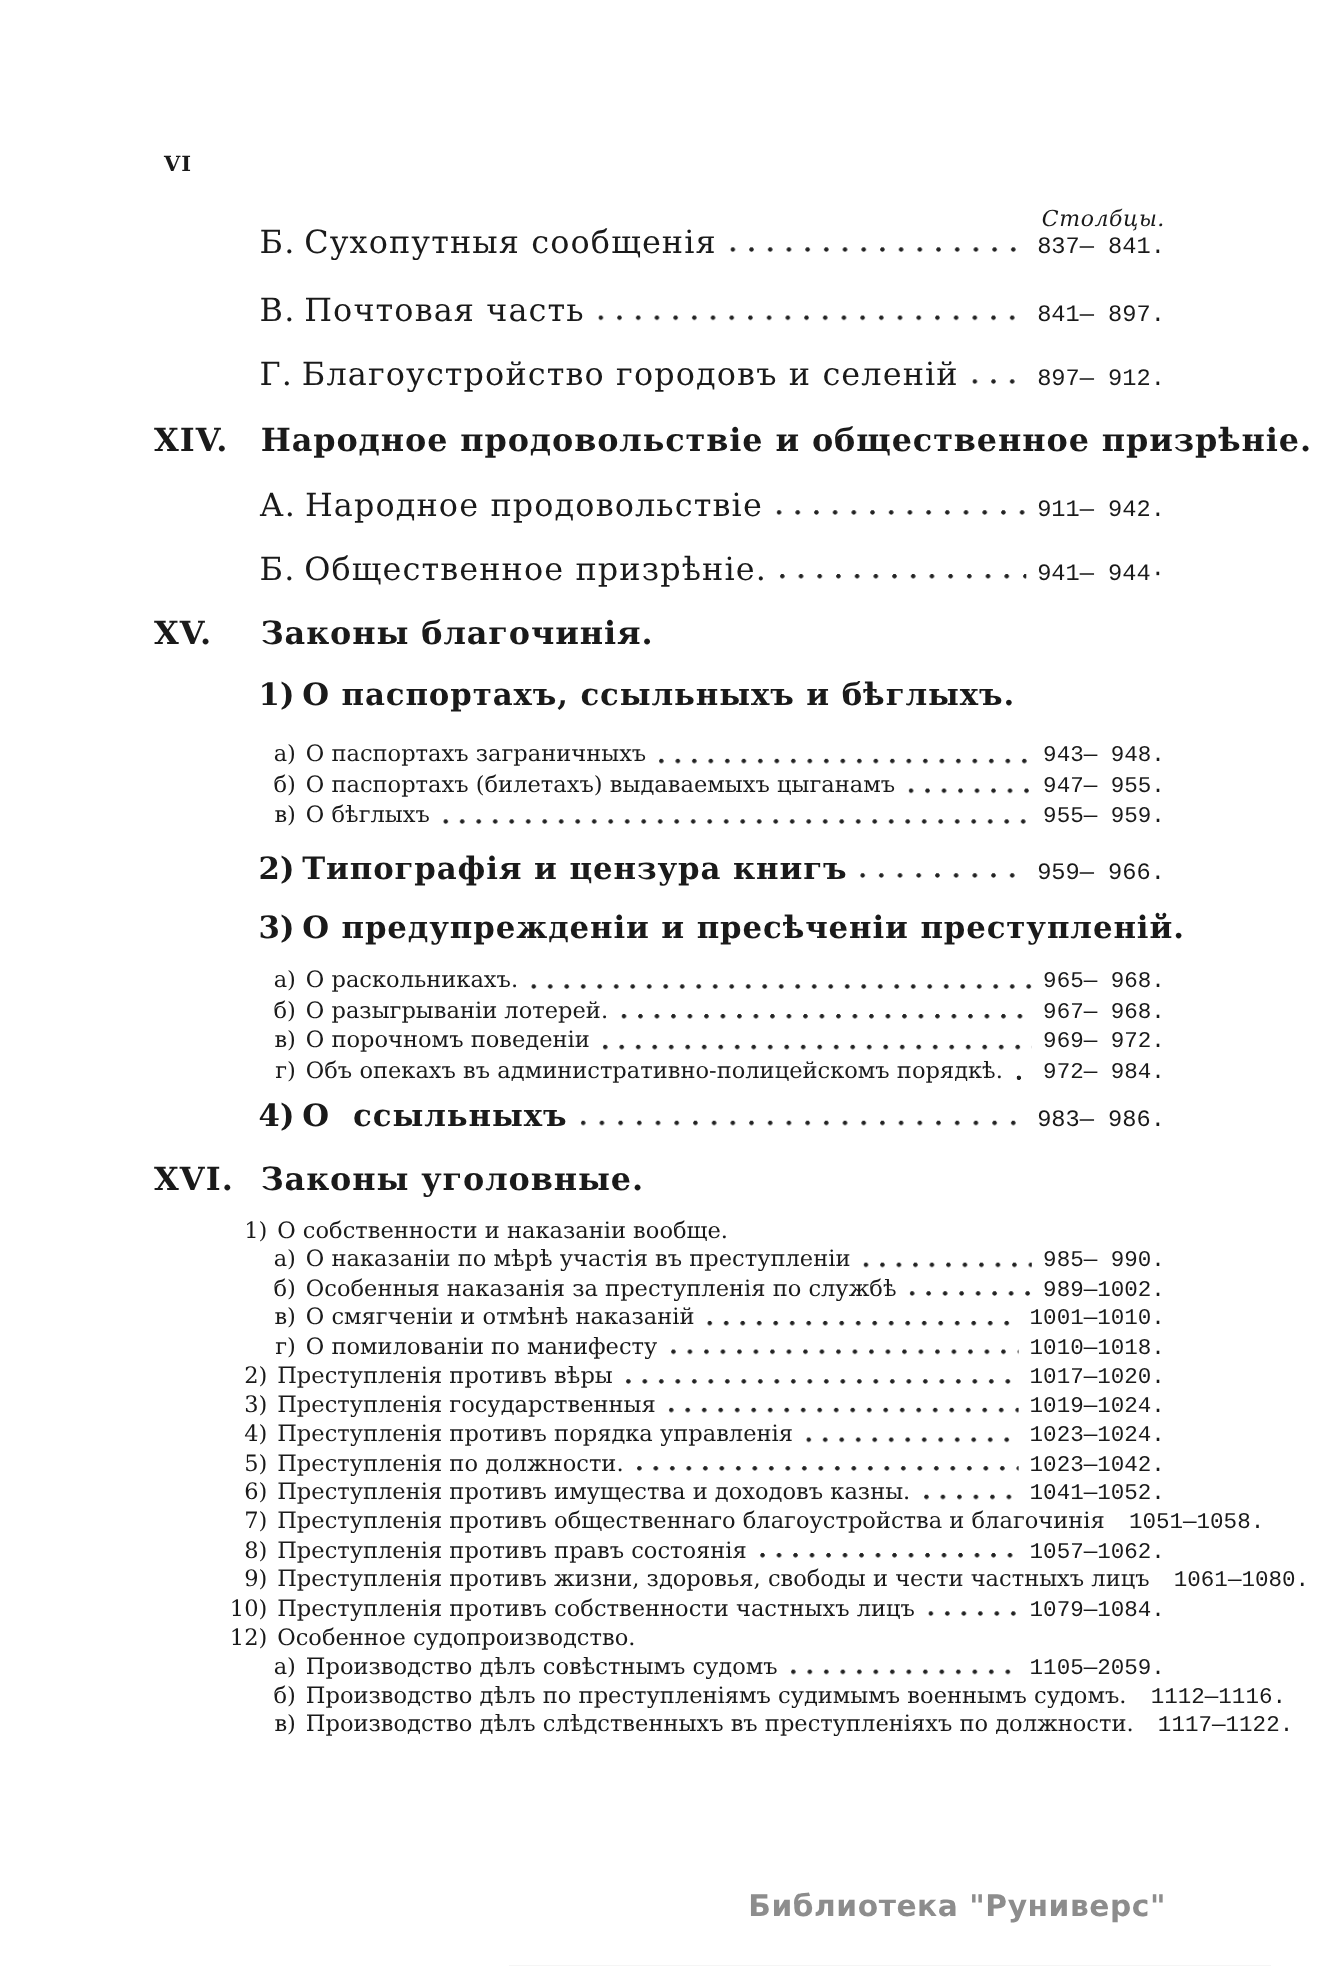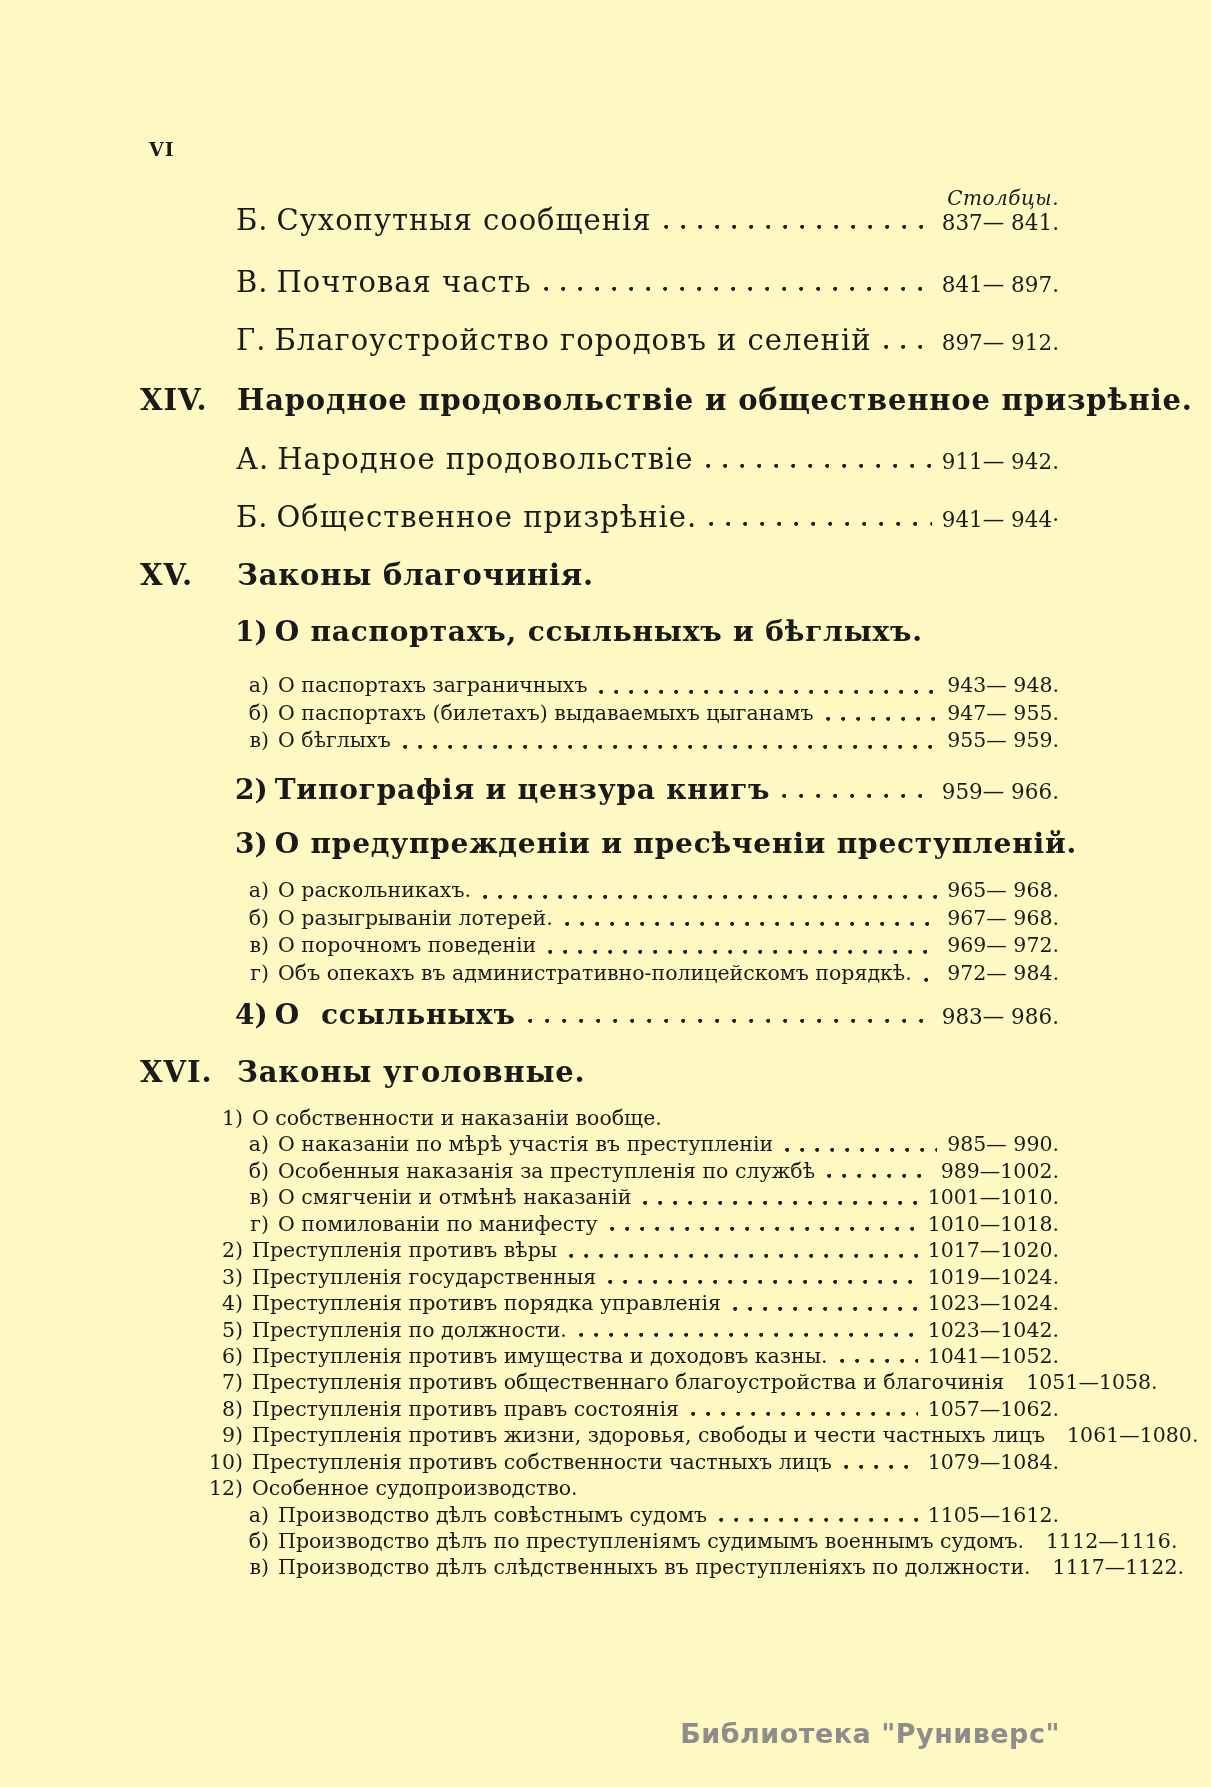--- a/index.html
+++ b/index.html
@@ -1,17 +1,17 @@
 <!DOCTYPE html>
 <html><head>
 <meta charset="utf-8">
 <style>
   html,body{margin:0;padding:0;background:#e8e8e8;}
   .page{
-    position:relative;width:1211px;height:1787px;background:#fef9c3;
+    position:relative;width:1211px;height:1787px;background:#ffffff;
     font-family:"DejaVu Serif","Liberation Serif",serif;color:#1a1a1a;
     overflow:hidden;margin:0 auto;
   }
   .folio{position:absolute;left:149px;top:138px;font-size:19px;font-weight:bold;letter-spacing:1px;}
   .colhead{position:absolute;right:152px;top:186px;font-size:20px;font-style:italic;letter-spacing:0.5px;}
   .block{position:absolute;left:0;width:1211px;box-sizing:border-box;}
   
   .letter{display:flex;align-items:baseline;padding-left:236px;padding-right:152px;font-size:29px;}
   .letter .lab{flex:none;margin-right:8px;letter-spacing:1px;}
   .letter .txt{flex:none;letter-spacing:1px;white-space:pre;}
@@ -32,21 +32,21 @@
   .trow.sub .lab{flex:0 0 72px;}
   .trow .txt{flex:none;white-space:pre;}
   
   .dots{
     flex:1 1 auto;align-self:flex-end;height:6px;margin:0 10px 5px 12px;
     background-image:radial-gradient(circle at 2.2px 2.8px,#222 1.7px,transparent 2.3px);
     background-size:15px 6px;background-repeat:repeat-x;background-position:left bottom;
   }
   .letter .dots,.subheader .dots{background-size:17px 6px;margin-bottom:7px;}
   
-  .pg{flex:none;text-align:center;font-size:21.5px;font-weight:normal;white-space:pre;min-width:104px;}
+  .pg{flex:none;text-align:center;font-size:21.5px;font-weight:normal;white-space:pre;min-width:104px;font-family:Liberation Mono, monospace;}
   .list .pg{font-size:20.5px;}
   
   #blk-0{top:203px}#blk-1{top:265px}#blk-2{top:323px}#blk-3{top:383px}
   #blk-4{top:442px}#blk-5{top:500px}#blk-6{top:558px}#blk-7{top:615px}
   #blk-8{top:672px}#blk-9{top:773px}#blk-10{top:827px}#blk-11{top:877px}
   #blk-12{top:998px}#blk-13{top:1055px}#blk-14{top:1105px}
   .watermark{
     position:absolute;right:151px;top:1718px;
     font-family:"DejaVu Sans","Liberation Sans",sans-serif;
     font-size:27px;font-weight:bold;color:#8d8d8d;letter-spacing:0.5px;
@@ -242,21 +242,21 @@
           <span class="pg">1079—1084.</span>
         </div>
         <div class="trow">
           <span class="lab">12)</span>
           <span class="txt">Особенное судопроизводство.</span>
         </div>
         <div class="trow sub">
           <span class="lab">а)</span>
           <span class="txt">Производство дѣлъ совѣстнымъ судомъ</span>
           <span class="dots"></span>
-          <span class="pg">1105—1612.</span>
+          <span class="pg">1105—2059.</span>
         </div>
         <div class="trow sub">
           <span class="lab">б)</span>
           <span class="txt">Производство дѣлъ по преступленіямъ судимымъ военнымъ судомъ.</span>
           <span class="dots"></span>
           <span class="pg">1112—1116.</span>
         </div>
         <div class="trow sub">
           <span class="lab">в)</span>
           <span class="txt">Производство дѣлъ слѣдственныхъ въ преступленіяхъ по должности.</span>

